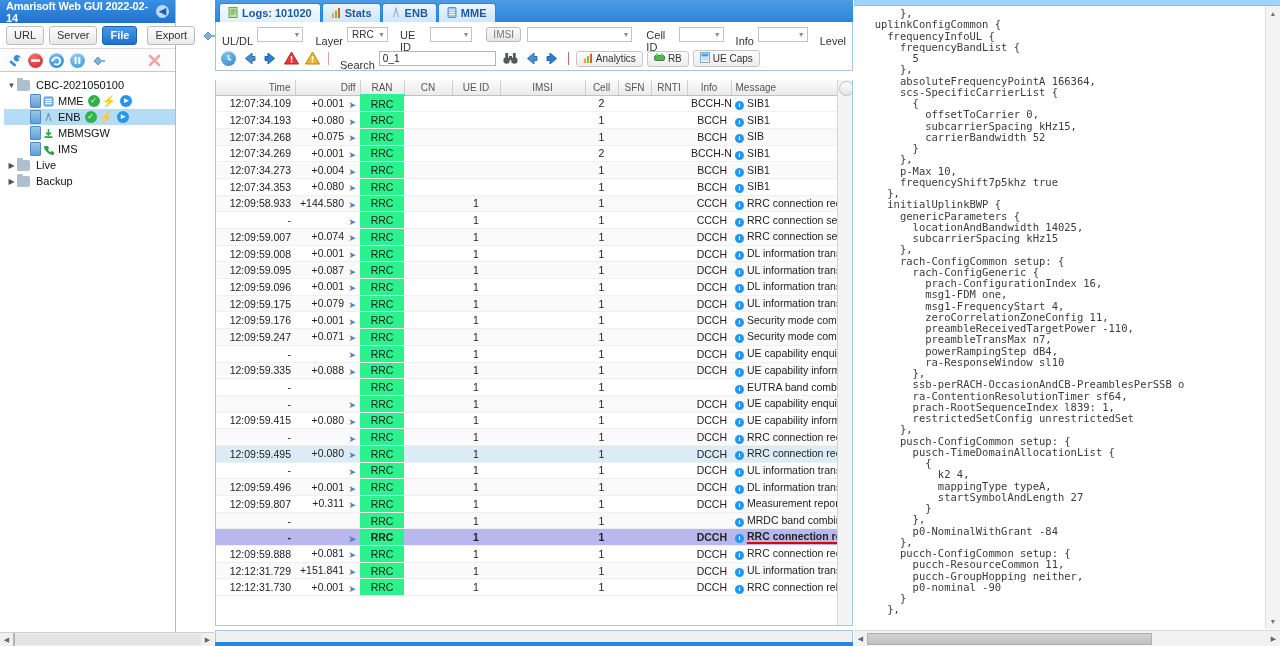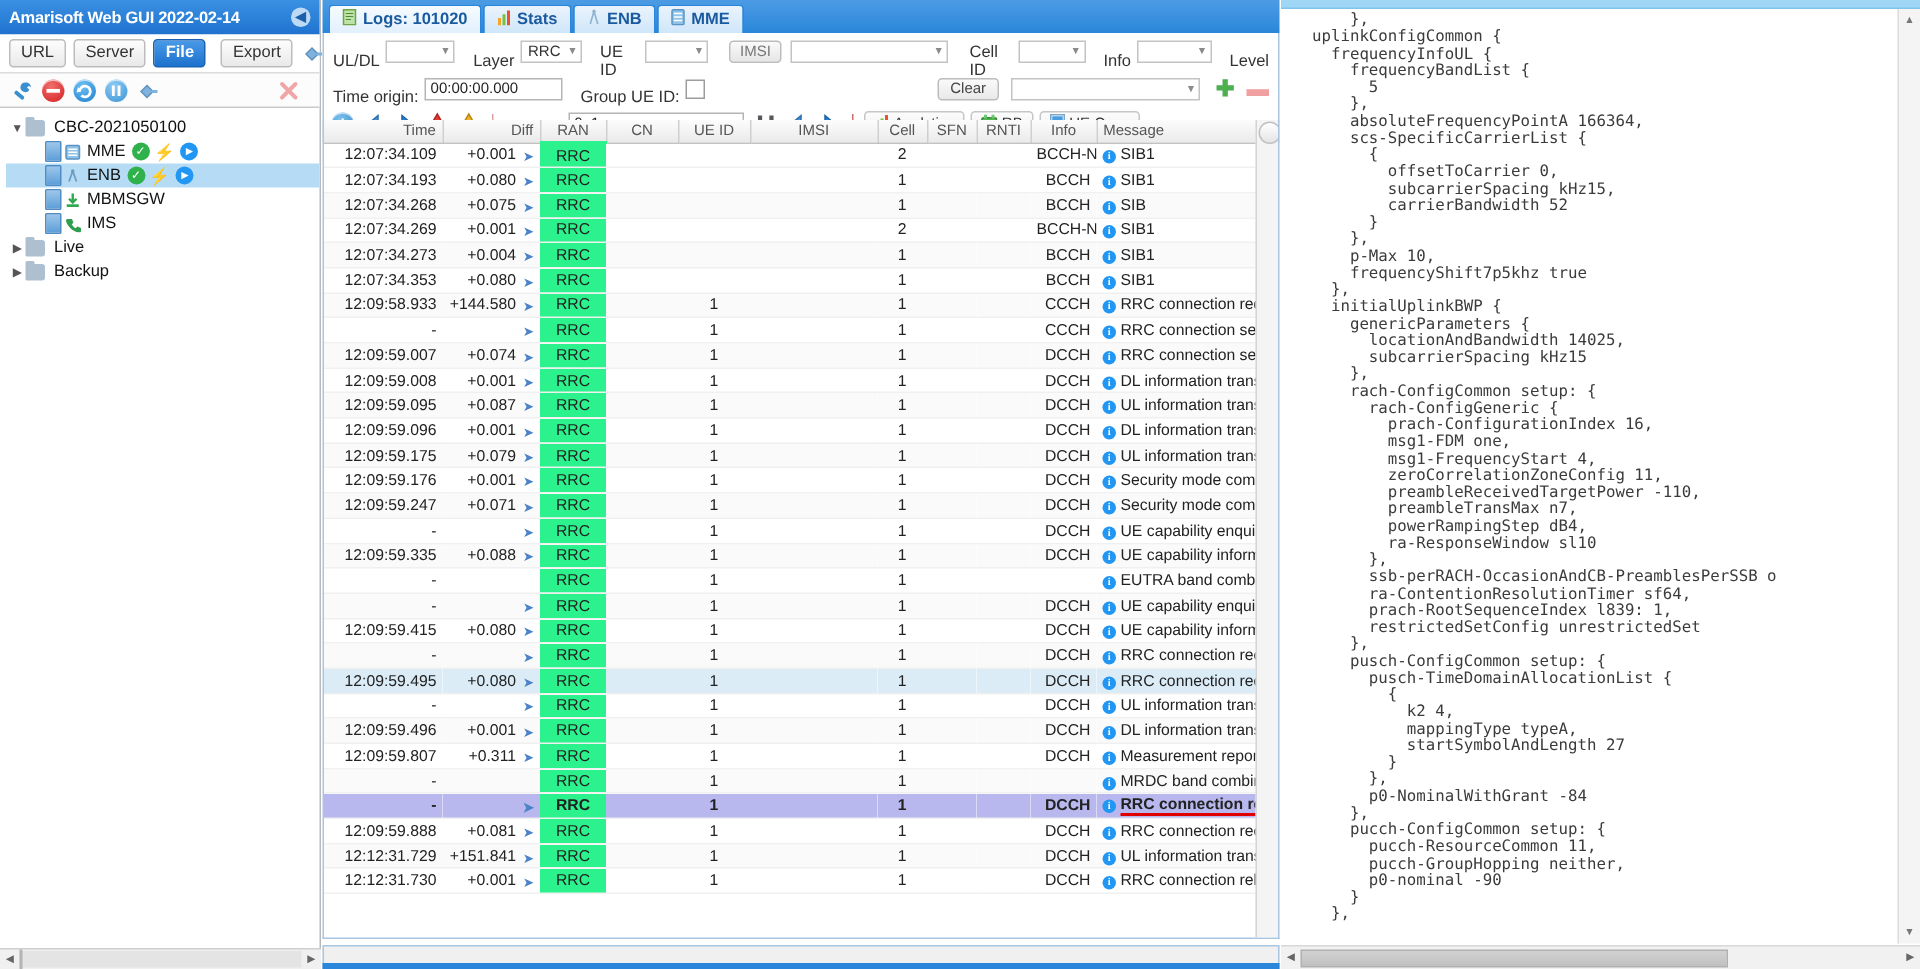--- a/index.html
+++ b/index.html
@@ -4,21 +4,21 @@
 <style>
   html,body{margin:0;padding:0;}
   body{
     width:1280px;height:646px;overflow:hidden;
     font-family:"Liberation Sans", sans-serif;
     font-size:11px;color:#222;background:#fff;
   }
   .app{position:relative;width:1280px;height:646px;}
 
   
-  .left{position:absolute;left:0;top:0;width:214px;height:646px;background:#fff;
+  .left{position:absolute;left:0;top:0;width:176px;height:646px;background:#fff;
         border-right:1px solid #b9b9b9;box-sizing:border-box;}
   .left-title{height:23px;background:#2980d9;
       background:linear-gradient(#3a90e2,#1f73cf);
       color:#fff;font-weight:bold;font-size:11px;display:flex;align-items:center;
       padding:0 6px;box-sizing:border-box;justify-content:space-between;}
   .left-title .ttxt{letter-spacing:-0.2px;}
   .collapse-ic{width:13px;height:13px;border-radius:50%;background:#bcd9f5;
       color:#1a5fa8;font-size:9px;line-height:13px;text-align:center;font-weight:bold;}
 
   .btnbar{height:25px;display:flex;align-items:center;gap:5px;padding:3px 6px;
@@ -358,36 +358,20 @@
             <span class="caret">▼</span>
         </span>
         <span class="flabel" style="margin-left:8px">Info</span>
         <span class="sel-box" style="width:56px">
           <span></span>
             <span class="caret">▼</span>
         </span>
         <span class="flabel" style="margin-left:8px">Level</span>
       </div>
 
-      <div class="frow" style="height:24px">
-        <span class="flabel">Time origin:</span>
-        <span class="txt-in" style="width:92px">
-          <span>00:00:00.000</span>
-        </span>
-        <span class="flabel" style="margin-left:8px">Group UE ID:</span>
-        <span class="chk"></span>
-        <span class="spacer"></span>
-        <span class="clearbtn">Clear</span>
-        <span class="sel-box" style="width:126px;margin-left:4px">
-          <span></span>
-            <span class="caret">▼</span>
-        </span>
-        <span class="plusbtn" style="margin-left:6px">✚</span>
-        <span class="minusbtn" style="margin-left:4px">▬</span>
-      </div>
 
       <div class="frow" style="height:23px;padding-left:4px">
         <span class="ic">
           <span class="circ" style="background:radial-gradient(circle at 40% 30%,#7cc4ee,#2e7fc4);"></span>
           <svg style="position:absolute;left:1px;top:1px" width="15" height="15" viewBox="0 0 15 15">
               <path d="M7.5 4v3.8l2.6 1.4" stroke="#fff" stroke-width="1.4" fill="none"></path>
             </svg>
         </span>
         <span class="ic">
           <svg width="17" height="17" viewBox="0 0 17 17">

